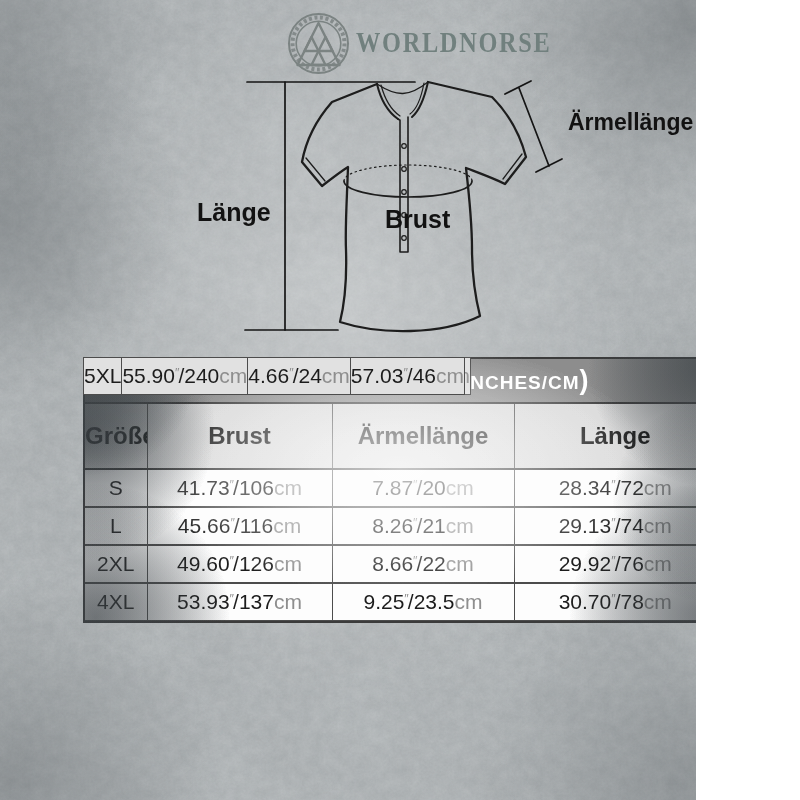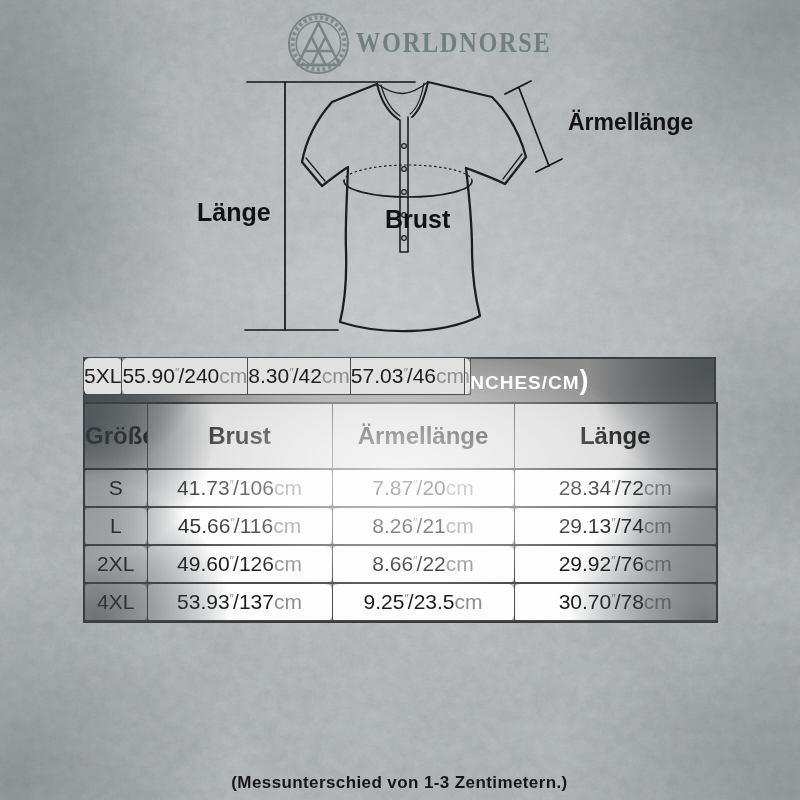--- a/index.html
+++ b/index.html
@@ -1,17 +1,17 @@
 <!DOCTYPE html>
 <html><head>
 <meta charset="utf-8">
 <style>
   html,body{margin:0;padding:0;}
   body{width:800px;height:800px;overflow:hidden;font-family:"Liberation Sans",sans-serif;}
-  .page{position:relative;width:800px;height:800px;background:#b2b7b9;overflow:hidden;}
+  .page{position:relative;width:696px;height:800px;background:#b2b7b9;overflow:hidden;}
   
   .page .shade{position:absolute;inset:0;z-index:2;pointer-events:none;background:
     radial-gradient(circle at 1% 4%,  rgba(64,70,74,.26), transparent 16%),
     radial-gradient(circle at 0% 27%, rgba(58,64,68,.30), transparent 20%),
     radial-gradient(circle at 99% 3%, rgba(58,64,68,.30), transparent 18%),
     radial-gradient(circle at 100% 54%,rgba(66,72,76,.20), transparent 16%),
     radial-gradient(circle at 2% 98%, rgba(58,64,68,.28), transparent 20%),
     radial-gradient(circle at 98% 98%,rgba(58,64,68,.26), transparent 20%),
     radial-gradient(ellipse at 50% 42%, rgba(255,255,255,.28), transparent 58%);}
   .tex{position:absolute;inset:0;z-index:1;pointer-events:none;}
@@ -34,21 +34,21 @@
   .table-wrap{position:absolute;left:83px;top:357px;width:633px;}
   .table-title{height:43px;line-height:43px;background:#8d8d8d;color:#ffffff;
     text-align:center;font-weight:bold;font-size:27px;border:2px solid #3b3b3b;border-bottom:none;
     letter-spacing:.5px;}
   .table-title .t-units{font-size:19px;letter-spacing:1px;}
   table.sizes{width:633px;border-collapse:collapse;table-layout:fixed;border:2px solid #3b3b3b;}
   table.sizes th,table.sizes td{border:1px solid #4c4c4c;text-align:center;padding:0;
     white-space:nowrap;overflow:hidden;}
   table.sizes thead th{height:64px;background:#d9d9d9;font-weight:bold;font-size:24px;
     color:#101010;border-bottom:2px solid #353535;}
-  table.sizes tbody td{height:36px;font-size:21px;color:#1c1c1c;border-radius:6px;}
+  table.sizes tbody td{height:36px;font-size:21px;color:#1c1c1c;}
   table.sizes tbody tr.plain td{background:#fdfdfd;}
   table.sizes tbody tr.shade td{background:#e1e1e1;}
   td.size-col{font-size:22px;}
   .n{color:#1c1c1c;}
   .u{color:#8e8e8e;}
   .sup{font-size:.60em;vertical-align:.45em;letter-spacing:-1px;}
   .footnote{position:absolute;left:83px;top:773px;width:633px;text-align:center;
     font-weight:bold;font-size:17px;color:#161616;letter-spacing:.4px;}
 </style>
 </head>
@@ -203,23 +203,22 @@
             </tr>
             <tr class="plain">
               <td class="size-col">4XL</td>
               <td><span class="n">53.93</span><span class="u sup">″</span><span class="n">/137</span><span class="u">cm</span></td>
               <td><span class="n">9.25</span><span class="u sup">″</span><span class="n">/23.5</span><span class="u">cm</span></td>
               <td><span class="n">30.70</span><span class="u sup">″</span><span class="n">/78</span><span class="u">cm</span></td>
             </tr>
             <tr class="shade">
               <td class="size-col">5XL</td>
               <td><span class="n">55.90</span><span class="u sup">″</span><span class="n">/240</span><span class="u">cm</span></td>
-              <td><span class="n">8.30</span><span class="u sup">″</span><span class="n">/42</span><span class="u">cm</span></td>
+              <td><span class="n">4.66</span><span class="u sup">″</span><span class="n">/24</span><span class="u">cm</span></td>
               <td><span class="n">57.03</span><span class="u sup">″</span><span class="n">/46</span><span class="u">cm</span></td>
             </tr>
           </tbody>
       </table>
     </div>
 
-    <div class="footnote">(Messunterschied von 1-3 Zentimetern.)</div>
 
   </div>
 </div>
 
 </body></html>

